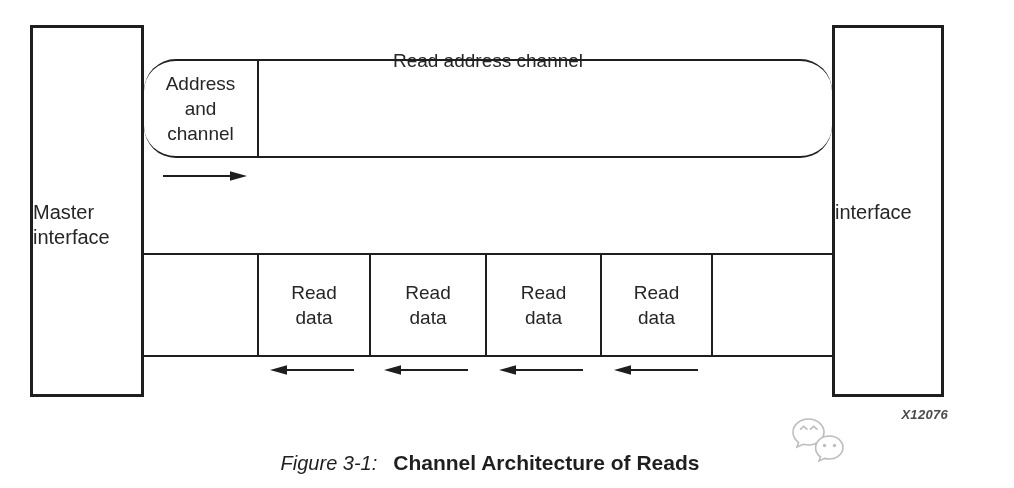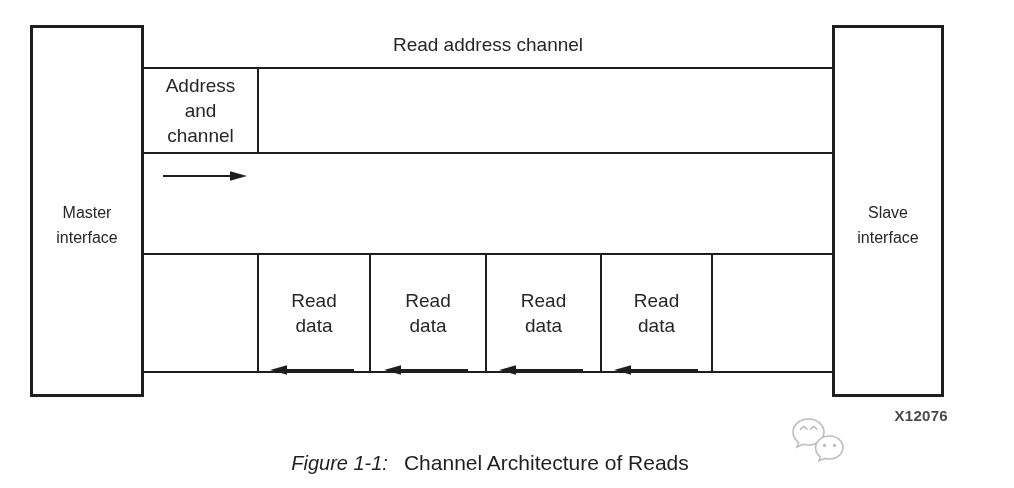--- a/index.html
+++ b/index.html
@@ -15,102 +15,101 @@
   .ifbox{
     position:absolute;
     box-sizing:border-box;
     border:3px solid #1e1e1e;
     background:#ffffff;
   }
   .ifbox.master{left:30px;top:25px;width:114px;height:372px;}
   .ifbox.slave{left:832px;top:25px;width:112px;height:372px;}
   .ifbox .box-label{
     position:absolute;left:0;top:172px;width:100%;
-    text-align:center;font-size:16px;line-height:25px;color:#262626;
+    text-align:left;font-size:20px;line-height:25px;color:#262626;
   }
   
   .band{
     position:absolute;
     box-sizing:border-box;
     border-top:2.5px solid #1e1e1e;
     border-bottom:2.5px solid #1e1e1e;
     background:transparent;
   }
-  .addr-band{left:144px;top:67px;width:688px;height:87px;}
+  .addr-band{left:144px;top:59px;width:688px;height:99px;border-radius:32px;}
   .addr-cell{
     position:absolute;left:0;top:0;height:100%;width:115px;
     box-sizing:border-box;border-right:2.5px solid #1e1e1e;
     display:flex;align-items:center;justify-content:center;
   }
   .cell-label{font-size:19px;line-height:25px;text-align:center;color:#262626;}
-  .data-band{left:144px;top:253px;width:688px;height:120px;display:flex;}
+  .data-band{left:144px;top:253px;width:688px;height:104px;display:flex;}
   .data-cell{
     box-sizing:border-box;height:100%;
     display:flex;align-items:center;justify-content:center;
   }
   .data-cell.sep{border-right:2.5px solid #1e1e1e;}
   .w0{width:115px;} .w1{width:112px;} .w2{width:116px;}
   .w3{width:115px;} .w4{width:111px;} .w5{width:119px;}
   
   .channel-label{
     position:absolute;left:144px;width:688px;
     text-align:center;font-size:19px;line-height:22px;color:#262626;
   }
-  .addr-label{top:34px;}
+  .addr-label{top:50px;}
   .data-label{top:227px;}
   
   .arrow{position:absolute;width:84px;height:12px;}
   .arrow svg{display:block;}
   .arrow-right{left:163px;top:170px;}
   .la0{left:270px;top:364px;}
   .la1{left:384px;top:364px;}
   .la2{left:499px;top:364px;}
   .la3{left:614px;top:364px;}
   
   .fig-ref{
     position:absolute;left:858px;top:407px;width:90px;
-    text-align:right;font-size:15px;font-weight:bold;
-    letter-spacing:0.3px;color:#4a4a4a;
+    text-align:right;font-size:13px;font-weight:bold;
+    letter-spacing:0.3px;color:#4a4a4a;font-style:italic;
   }
   
   .watermark{
     position:absolute;left:786px;top:417px;
     display:flex;align-items:center;
   }
   .wm-logo{flex:0 0 auto;}
   .wm-text{
     font-size:27px;font-weight:500;letter-spacing:1px;
     color:#ffffff;
     -webkit-text-stroke:1.2px #b5b5b5;
     text-shadow:1.5px 1.5px 1.5px rgba(150,150,150,0.55);
     white-space:nowrap;
   }
   
   .caption{
     position:absolute;left:0;top:451px;width:980px;
     text-align:center;color:#1f1f1f;white-space:nowrap;
   }
   .cap-prefix{font-style:italic;font-size:20px;}
-  .cap-title{font-weight:normal;font-size:21px;margin-left:16px;}
+  .cap-title{font-weight:bold;font-size:21px;margin-left:16px;}
 </style>
 </head>
 <body>
 
 <div class="stage">
 
   <div class="ifbox master">
     <div class="box-label">
       <div>Master</div>
       <div>interface</div>
     </div>
   </div>
 
   <div class="ifbox slave">
     <div class="box-label">
-      <div>Slave</div>
       <div>interface</div>
     </div>
   </div>
 
   <div class="channel-label addr-label">Read address channel</div>
 
   <div class="band addr-band">
     <div class="addr-cell">
       <div class="cell-label">
         <div>Address</div>
@@ -195,16 +194,16 @@
         <path d="M24.5 12.2 l3.2-2.8 3.2 2.8"></path>
       </g>
       <g fill="#bdbdbd">
         <circle cx="38.5" cy="28.5" r="1.7"></circle>
         <circle cx="48.5" cy="28.5" r="1.7"></circle>
       </g>
     </svg>
   </div>
 
   <div class="caption">
-    <span class="cap-prefix">Figure 1-1:</span><span class="cap-title">Channel Architecture of Reads</span>
+    <span class="cap-prefix">Figure 3-1:</span><span class="cap-title">Channel Architecture of Reads</span>
   </div>
 
 </div>
 
 </body></html>

